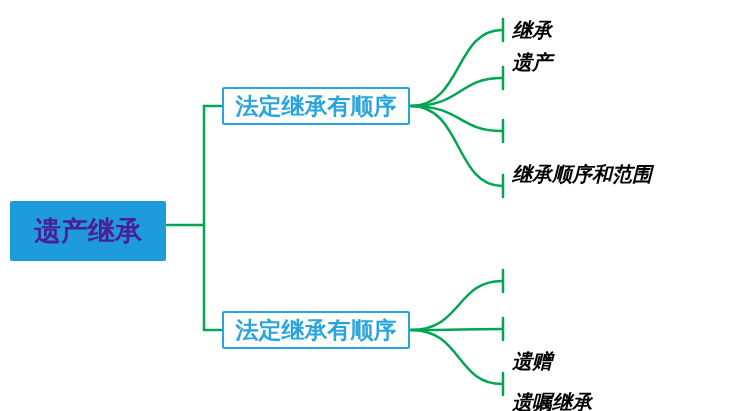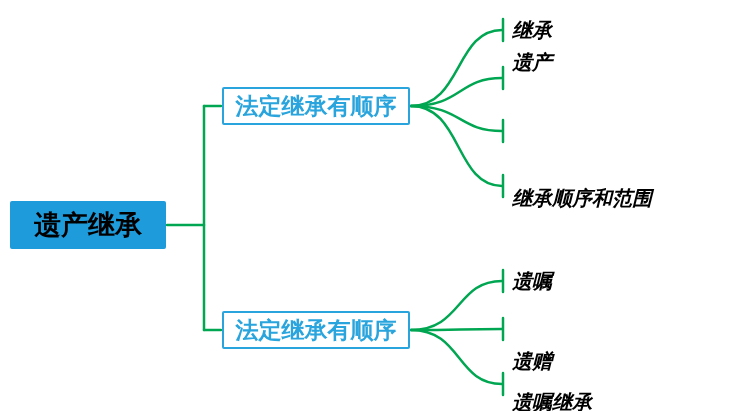--- a/index.html
+++ b/index.html
@@ -27,23 +27,23 @@
     display: flex;
     align-items: center;
     justify-content: center;
     box-sizing: border-box;
     white-space: nowrap;
   }
   .root-node {
     left: 10px;
     top: 201px;
     width: 156px;
-    height: 48px;
+    height: 60px;
     background: #1e9bdb;
-    color: #000000;
+    color: #4c1d95;
     font-size: 27px;
     font-weight: bold;
     border-radius: 2px;
   }
   .branch-node {
     left: 222px;
     width: 188px;
     height: 38px;
     background: #ffffff;
     border: 2px solid #29a4dc;
@@ -61,21 +61,21 @@
     line-height: 28px;
     color: #000000;
     font-size: 20px;
     font-weight: bold;
     white-space: nowrap;
     font-style: italic;
   }
   .leaf-1a { top: 16px; }
   .leaf-1b { top: 48px; }
   .leaf-1c { top: 117px; }
-  .leaf-1d { top: 184px; }
+  .leaf-1d { top: 160px; }
   .leaf-2a { top: 267px; }
   .leaf-2b { top: 315px; margin-top: 32px; }
   .leaf-2c { top: 388px; }
 </style>
 </head>
 <body>
 
 <div class="canvas">
 
   <svg class="connectors" viewBox="0 0 737 411" xmlns="http://www.w3.org/2000/svg" fill="none" stroke="#00a651" stroke-width="2.5" stroke-linecap="round">
@@ -116,23 +116,20 @@
   <div class="leaf-node leaf-1a">
     <span>继承</span>
   </div>
   <div class="leaf-node leaf-1b">
     <span>遗产</span>
   </div>
   <div class="leaf-node leaf-1d">
     <span>继承顺序和范围</span>
   </div>
 
-  <div class="leaf-node leaf-2a">
-    <span>遗嘱</span>
-  </div>
   <div class="leaf-node leaf-2b">
     <span>遗赠</span>
   </div>
   <div class="leaf-node leaf-2c">
     <span>遗嘱继承</span>
   </div>
 
 </div>
 
 </body></html>

